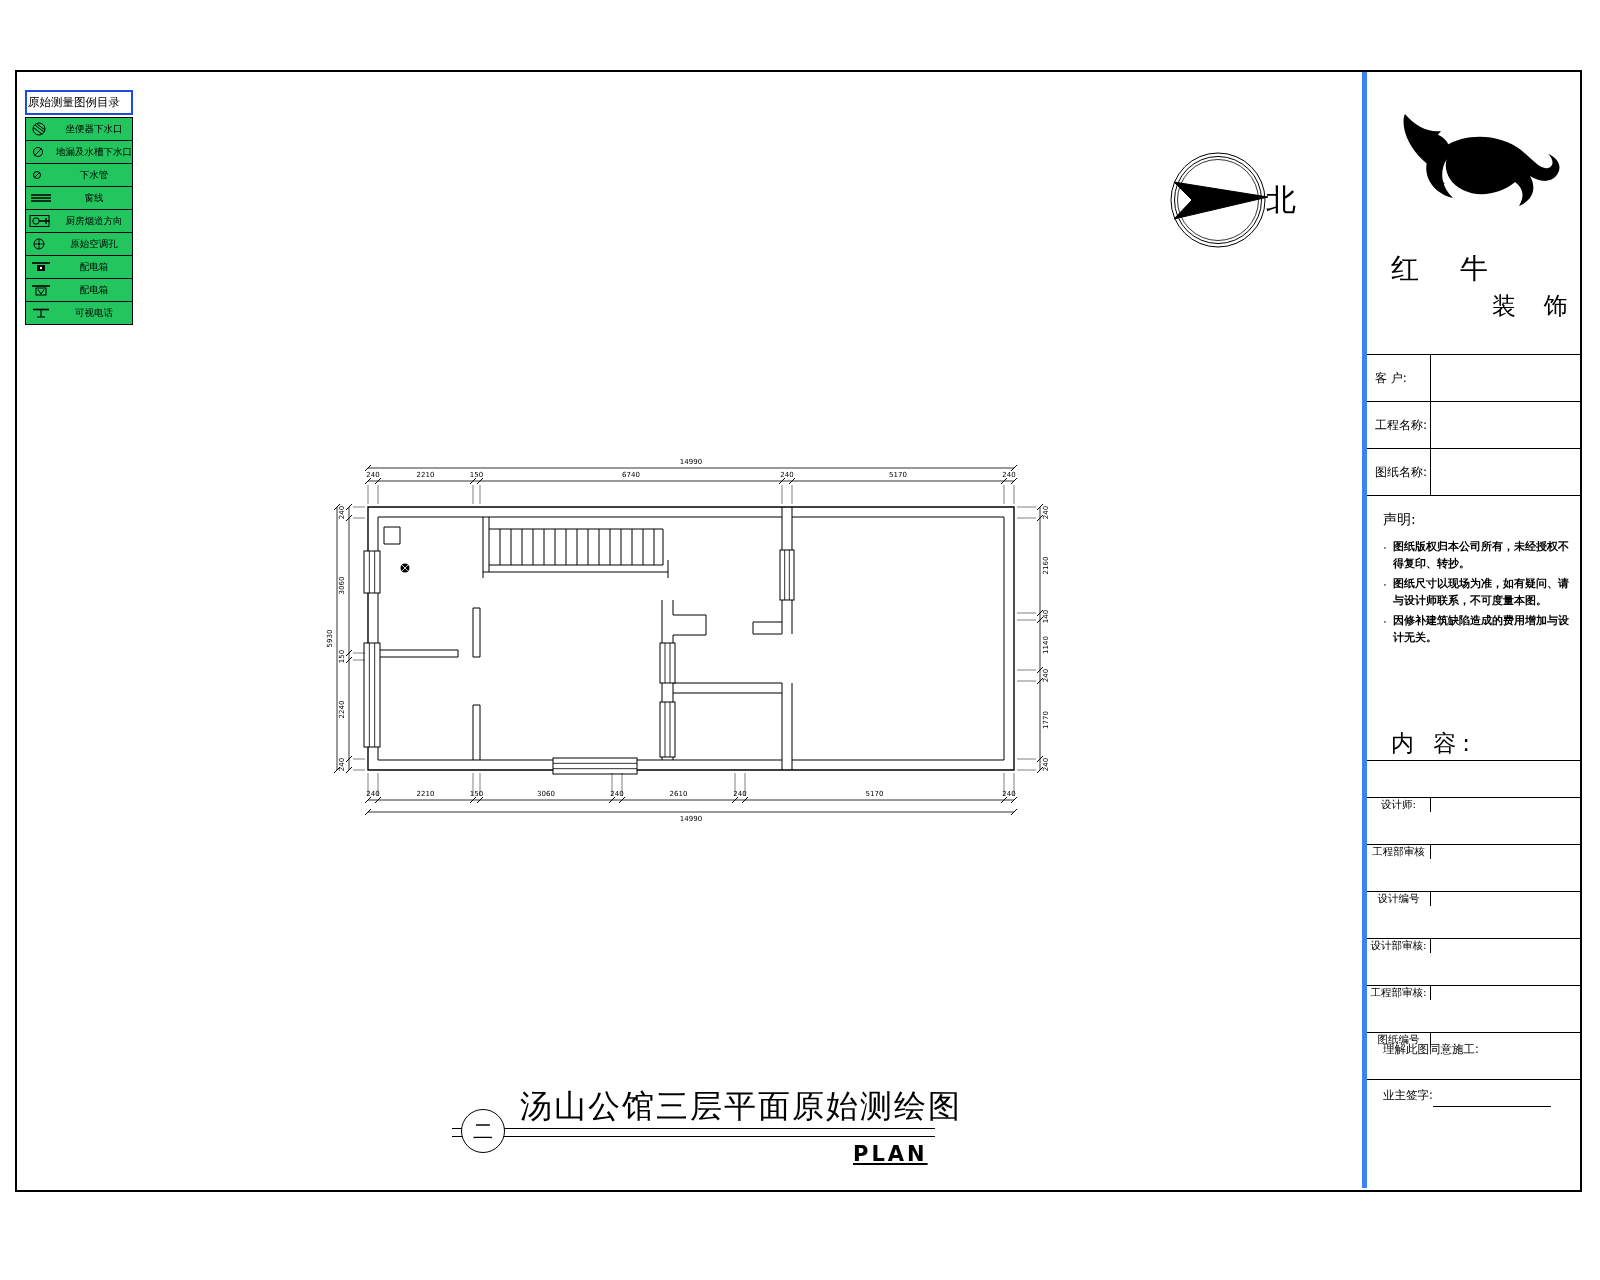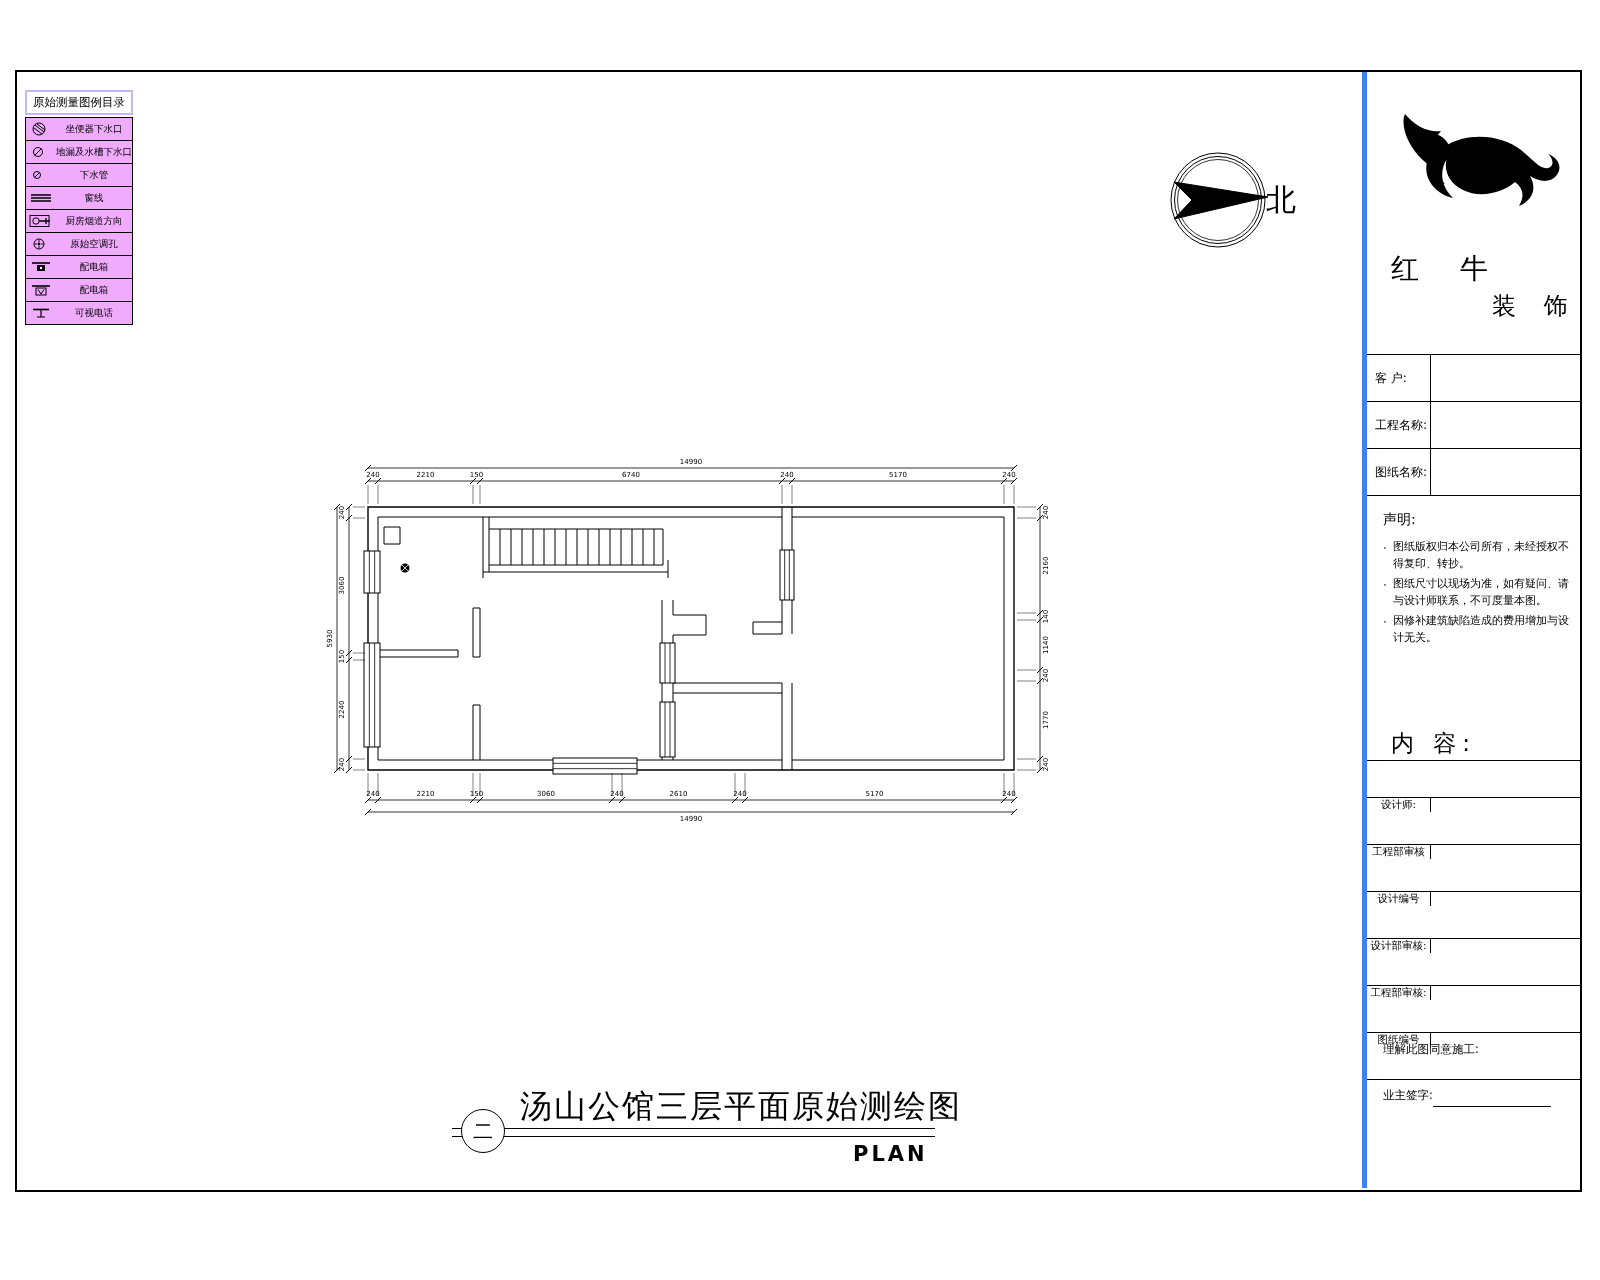--- a/index.html
+++ b/index.html
@@ -2,58 +2,58 @@
 <html><head>
 <meta charset="utf-8">
 <style>
   html,body{margin:0;padding:0;background:#fff;}
   body{width:1600px;height:1280px;position:relative;font-family:"DejaVu Sans",sans-serif;color:#000;overflow:hidden;}
   .abs{position:absolute;}
   
   #sheet-border{left:15px;top:70px;width:1563px;height:1118px;border:2px solid #000;}
   
   #legend{left:25px;top:90px;width:108px;font-size:10px;}
-  .legend-header{border:2px solid #c4b5fd;background:#fff;text-align:center;font-size:11.5px;padding:3px 1px;white-space:nowrap;}
-  .legend-item{border:1px solid #000;border-top:none;height:22px;display:flex;align-items:center;white-space:nowrap;background:#f0abfc;font-family:Liberation Serif, serif;}
+  .legend-header{border:2px solid #1d4ed8;background:#fff;text-align:left;font-size:11.5px;padding:3px 1px;white-space:nowrap;}
+  .legend-item{border:1px solid #000;border-top:none;height:22px;display:flex;align-items:center;white-space:nowrap;background:#22c55e;font-family:Liberation Serif, serif;}
   .legend-item:nth-child(2){border-top:1px solid #000;margin-top:2px;}
   .legend-icon{width:30px;display:flex;justify-content:center;flex:0 0 30px;}
   .legend-label{flex:1;text-align:center;font-size:9.5px;letter-spacing:0;}
   
   #titleblock{left:1362px;top:72px;width:220px;height:1116px;border-left:5px solid #3b82f6;}
   .tb-sec{position:absolute;left:0;width:215px;box-sizing:border-box;}
   .tb-row{display:flex;border-bottom:1px solid #000;box-sizing:border-box;}
   .tb-label{width:64px;border-right:1px solid #000;display:flex;align-items:center;padding-left:8px;font-size:12px;box-sizing:border-box;}
   .tb-value{flex:1;}
   #tb-brand{top:0;height:283px;border-bottom:1px solid #000;}
   .brand-line1{position:absolute;left:24px;top:178px;font-size:28px;letter-spacing:16px;white-space:nowrap;}
   .brand-line2{position:absolute;left:108px;top:218px;font-size:24px;letter-spacing:10px;white-space:nowrap;margin-left:17px;}
   #tb-fields{top:283px;}
   #tb-fields .tb-row{height:47px;}
   #tb-statement{top:425px;height:264px;border-bottom:1px solid #000;padding:14px 8px 0 16px;box-sizing:border-box;}
   .stmt-title{font-size:14px;margin-bottom:10px;}
   .stmt-item{font-size:11px;line-height:1.5;margin-bottom:4px;display:flex;}
   .stmt-marker{width:10px;flex:0 0 10px;font-size:9px;}
-  .stmt-text{flex:1;}
+  .stmt-text{flex:1;font-weight:bold;}
   #tb-content{top:636px;height:90px;border-bottom:1px solid #000;}
   .content-label{position:absolute;left:24px;top:20px;font-size:23px;letter-spacing:6px;}
   #tb-rows{top:726px;}
   #tb-rows .tb-row{height:47px;flex-direction:column;}
   #tb-rows .tb-label{font-size:10.5px;justify-content:center;padding-left:0;}
   #tb-footer{top:948px;height:108px;}
   .footer-approval{position:absolute;left:16px;top:22px;font-size:11.5px;}
   .footer-signature{position:absolute;left:16px;top:68px;font-size:11.5px;}
   .signature-line{position:absolute;left:66px;top:86px;width:118px;border-top:1px solid #000;}
   
   #compass{left:1140px;top:140px;}
   #compass-label{left:1266px;top:180px;font-size:30px;}
   
   #drawing-title{left:520px;top:1085px;width:420px;text-align:center;font-size:32px;letter-spacing:2px;white-space:nowrap;}
   #title-rails{left:452px;top:1128px;width:483px;height:7px;border-top:1.5px solid #000;border-bottom:1.5px solid #000;}
   #title-index-circle{left:461px;top:1109px;width:42px;height:42px;border:1px solid #000;border-radius:50%;background:#fff;text-align:center;line-height:42px;font-size:20px;}
-  #plan-label{left:853px;top:1142px;font-size:21px;font-weight:bold;letter-spacing:3px;}
+  #plan-label{left:853px;top:1142px;font-size:21px;font-weight:bold;letter-spacing:3px;text-decoration:underline;}
   svg text{font-family:"DejaVu Sans",sans-serif;}
 </style>
 </head>
 <body>
 
 <div class="abs" id="sheet-border"></div>
 
 <div class="abs" id="legend">
   <div class="legend-header">原始测量图例目录</div>
 <div class="legend-item">

